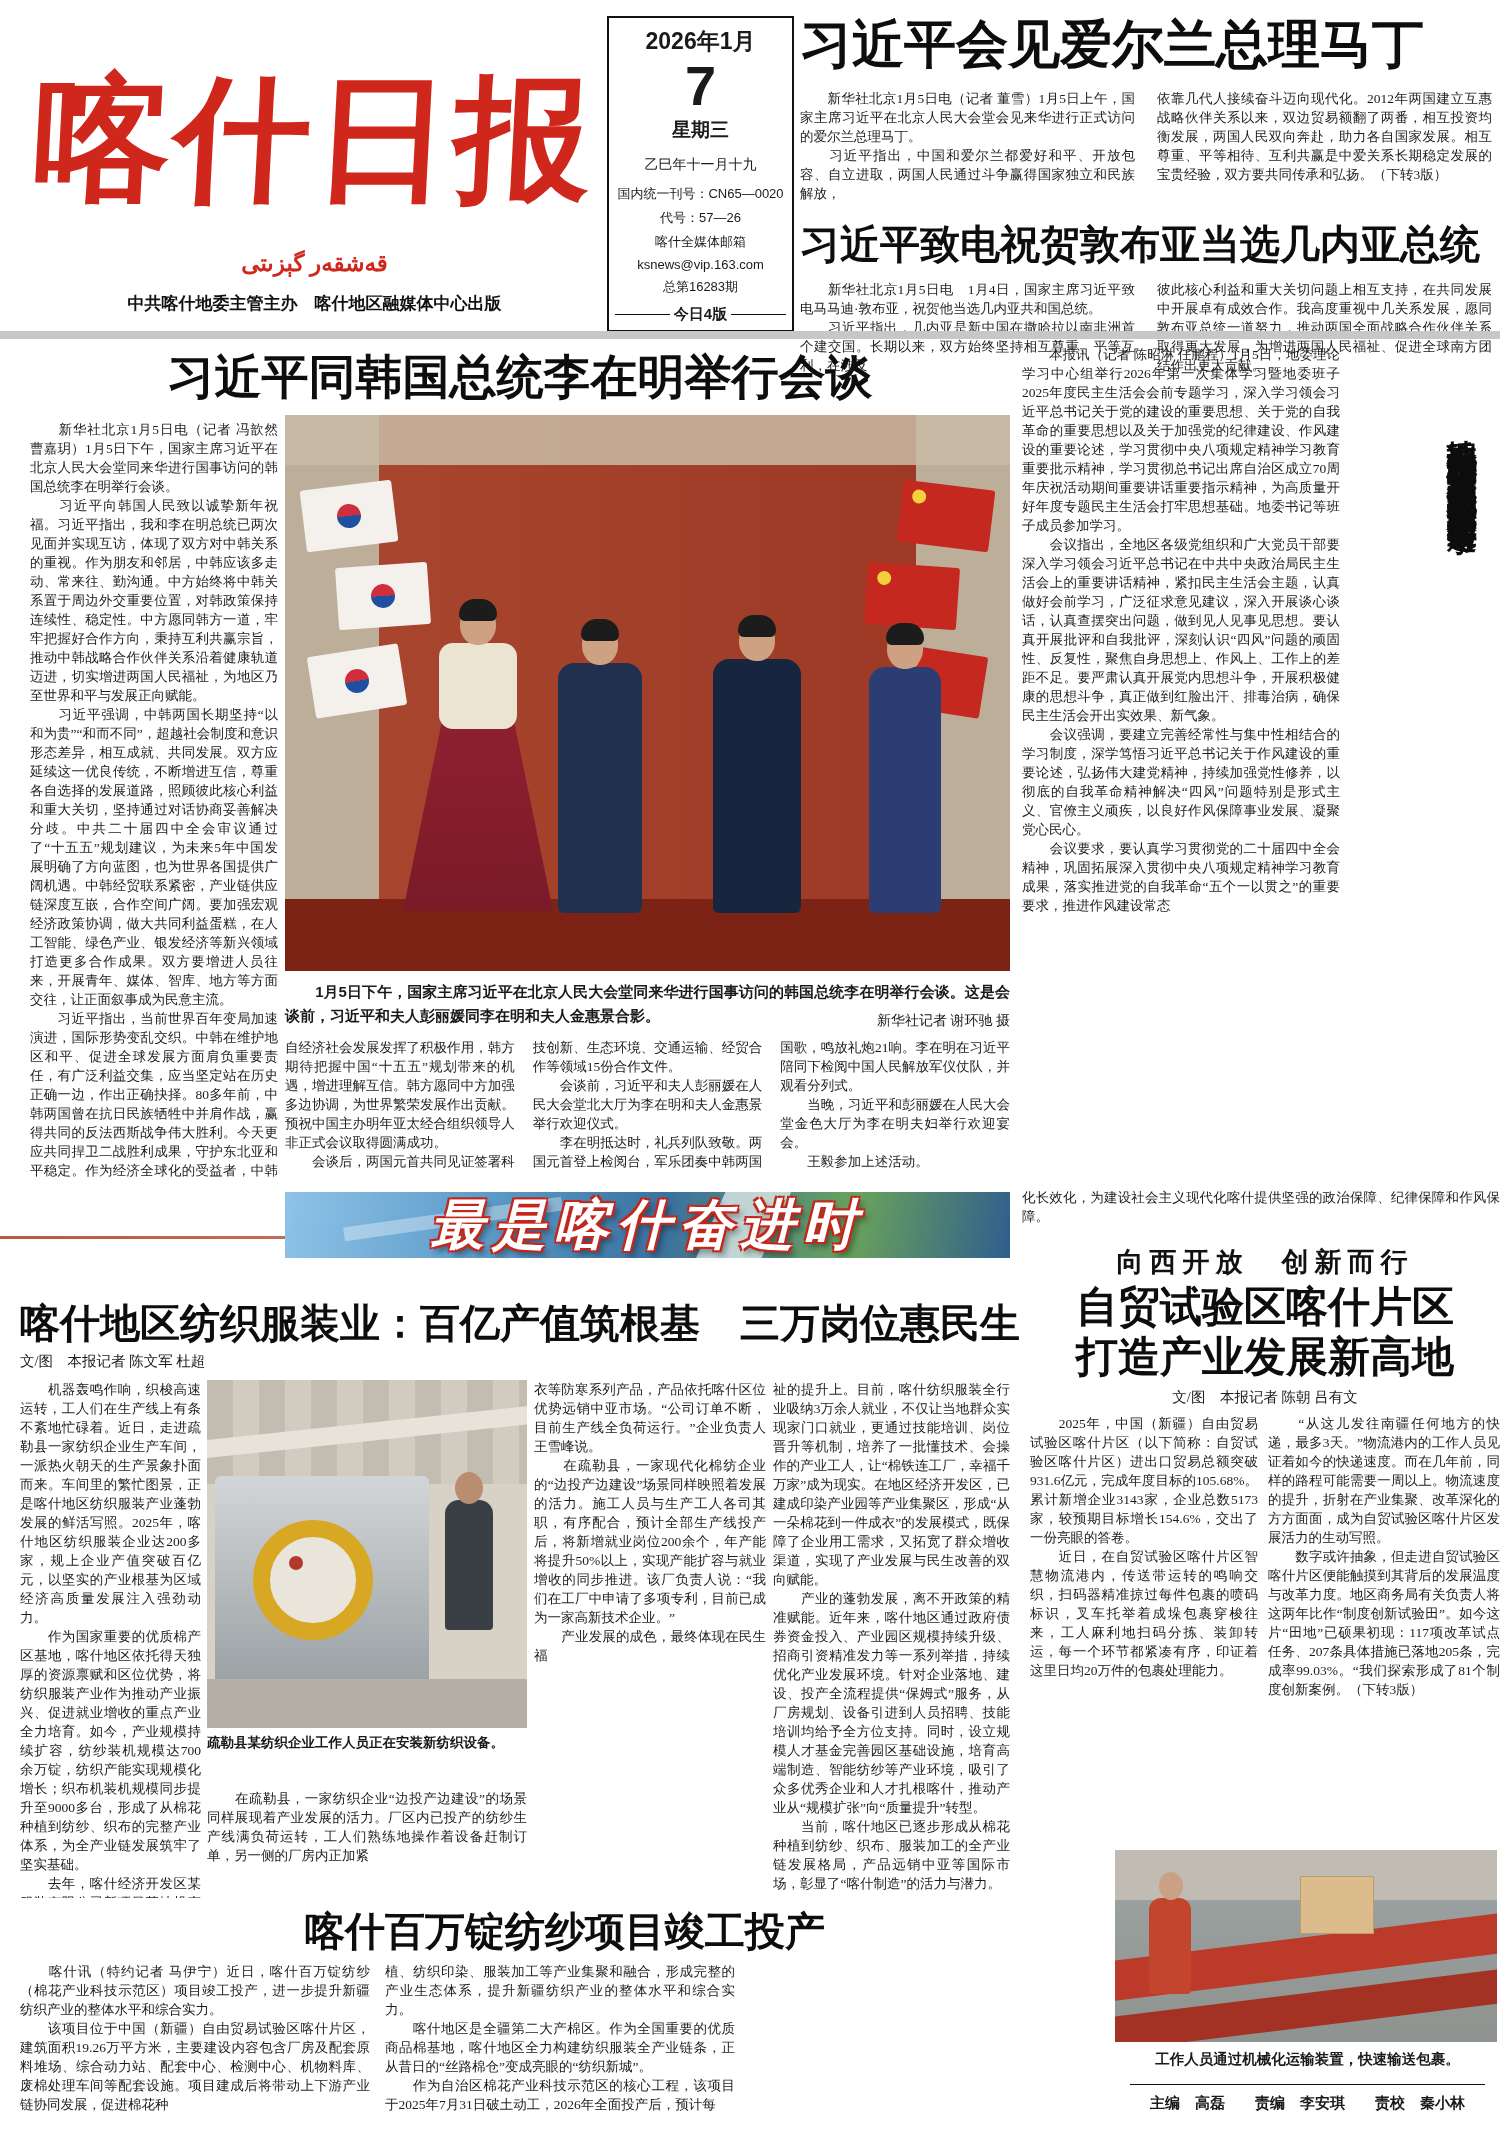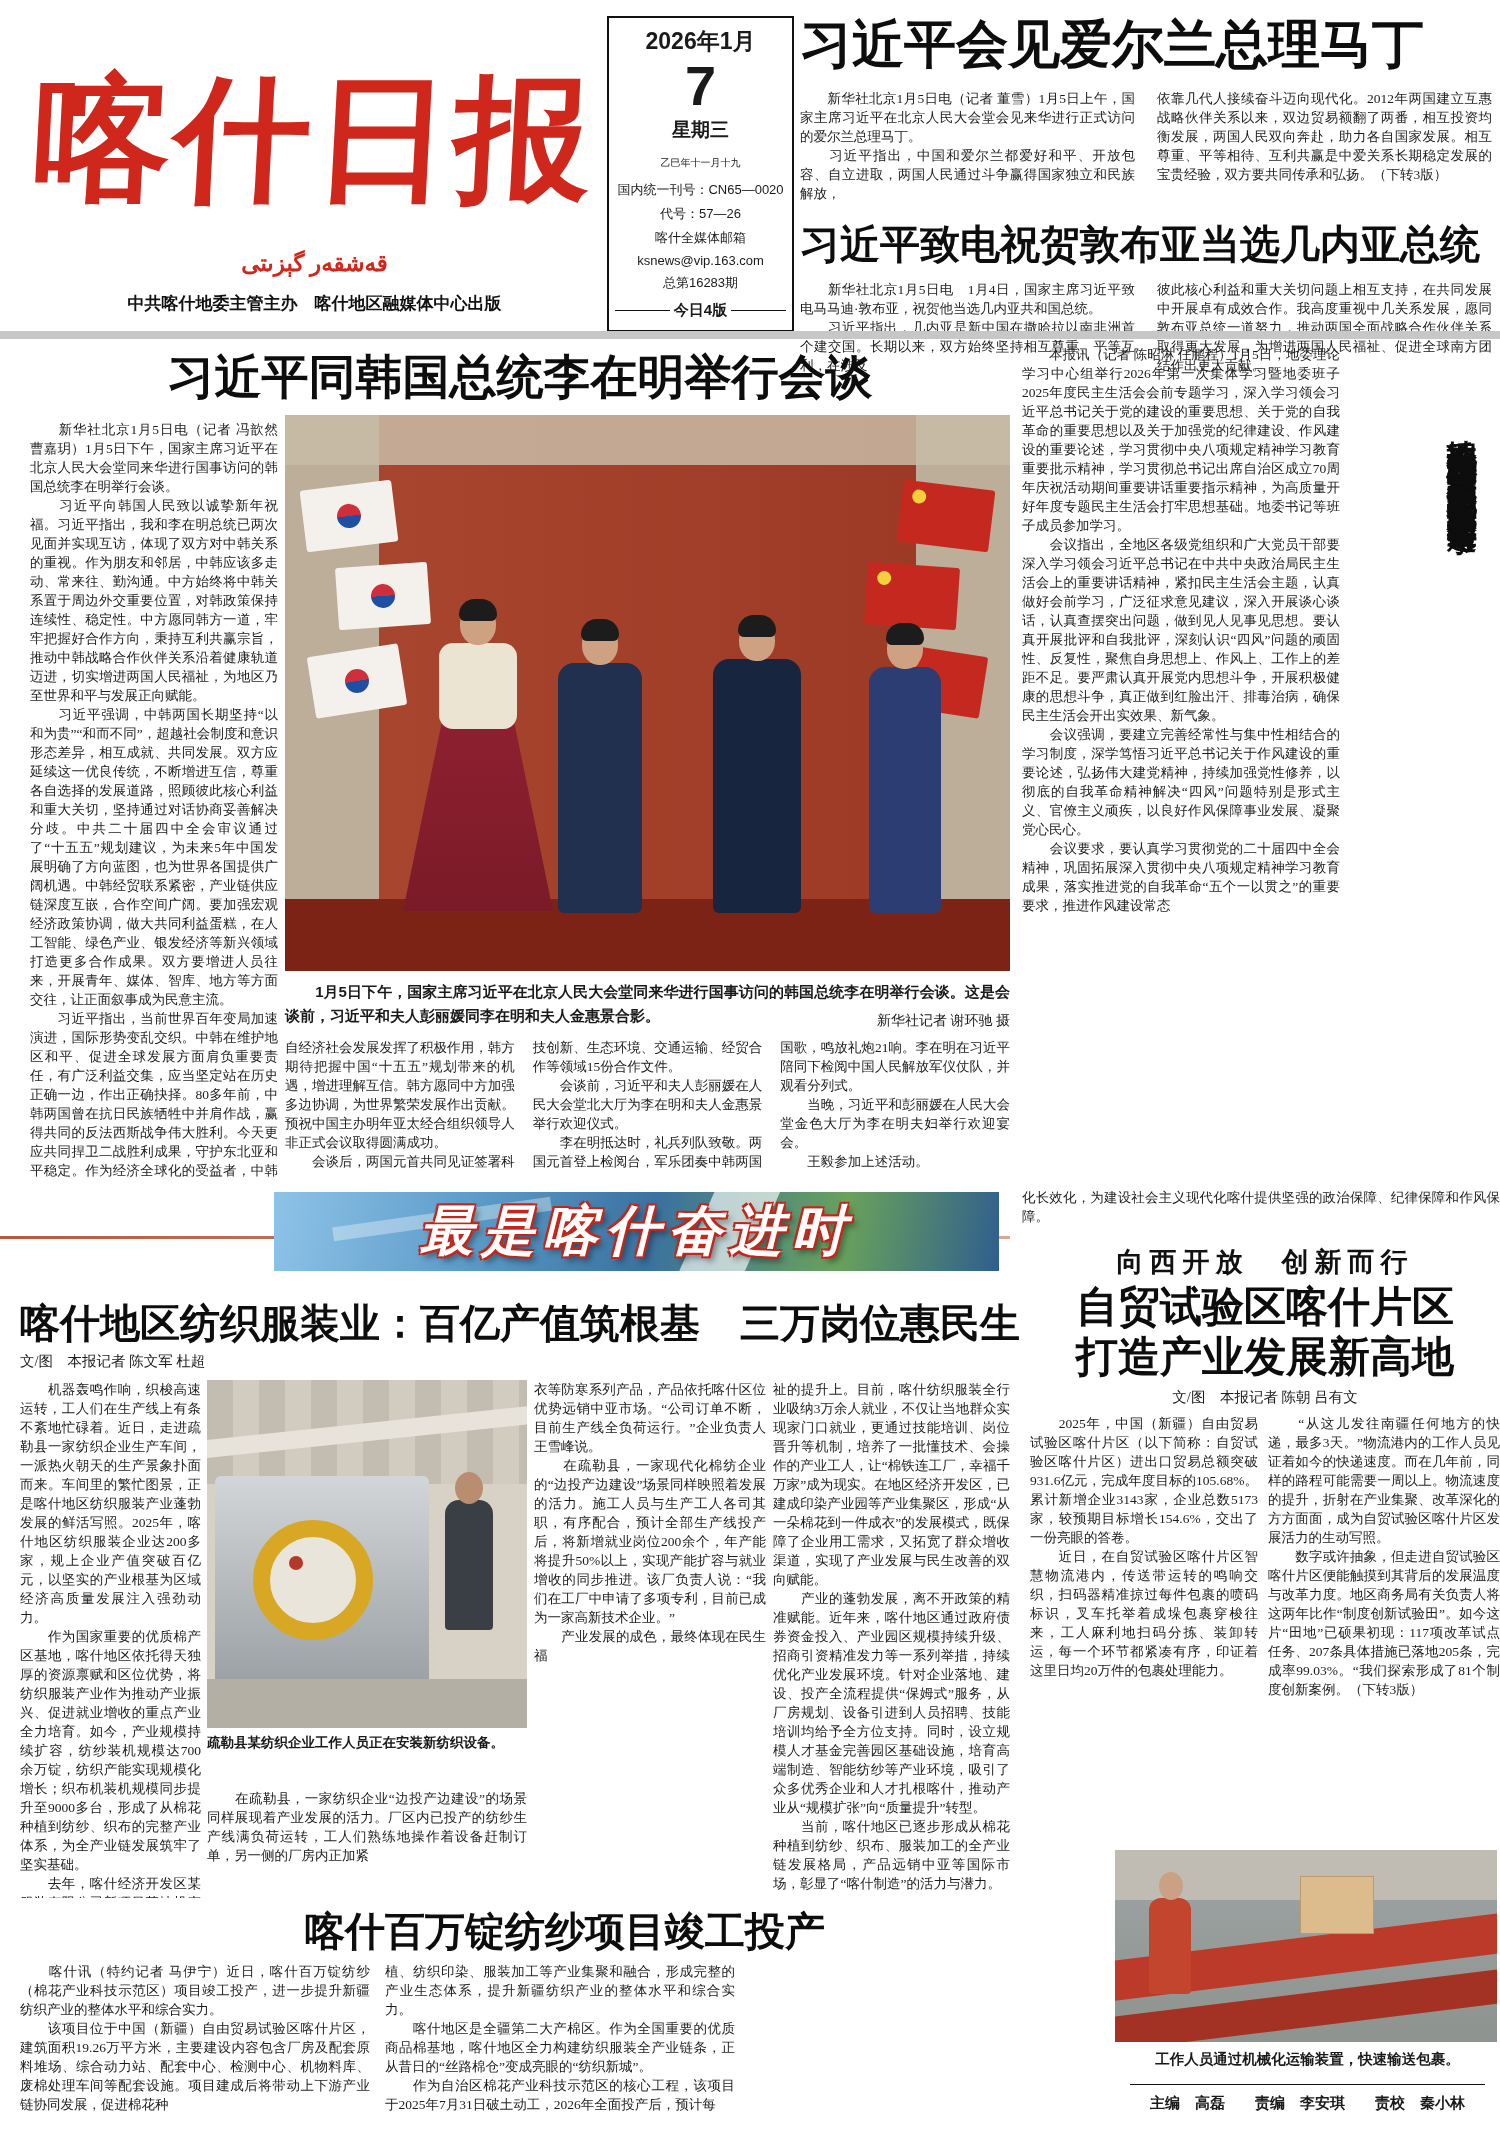--- a/index.html
+++ b/index.html
@@ -17,21 +17,21 @@
   .mast-uyghur{left:22px;top:250px;width:585px;text-align:center;color:#d0271c;
                font-size:23px;font-weight:bold;}
   .mast-pub{left:22px;top:292px;width:585px;text-align:center;font-family:"Liberation Sans",sans-serif;
             font-weight:bold;font-size:17px;color:#111;}
   
   .datebox{left:607px;top:16px;width:183px;height:312px;border:2px solid #111;
            font-family:"Liberation Sans",sans-serif;text-align:center;}
   .db-ym{margin-top:8px;font-size:23px;font-weight:900;}
   .db-day{font-size:56px;font-weight:900;line-height:58px;}
   .db-week{font-size:19px;font-weight:900;margin-top:2px;}
-  .db-lunar{font-size:10px;margin-top:13px;}
+  .db-lunar{font-size:14px;margin-top:13px;}
   .db-line{font-size:13px;margin-top:11px;}
   .db-line2{font-size:13px;margin-top:6px;}
   .db-pages{display:flex;align-items:center;margin:9px 6px 0 6px;}
   .db-pages .rule{flex:1;border-top:1.5px solid #111;}
   .db-pages .lbl{font-size:15px;font-weight:900;padding:0 4px;}
   
   .tn{left:800px;top:10px;width:692px;}
   .tn-h1{font-size:52px;letter-spacing:0px;}
   .tn-body{margin-top:9px;height:112px;column-count:2;column-gap:22px;}
   .tn-h2{font-size:40px;margin-top:16px;}
@@ -58,21 +58,21 @@
   .hanbok-skirt{position:absolute;top:118px;left:50%;transform:translateX(-50%);width:150px;height:190px;
       background:linear-gradient(180deg,#8e2030,#7a1a28);clip-path:polygon(26% 0,74% 0,100% 100%,0 100%);}
   
   .cmte-col{left:1022px;top:345px;width:318px;height:838px;}
   .vert-h{left:1348px;top:415px;width:152px;height:770px;writing-mode:vertical-rl;
           font-family:"Liberation Serif",serif;font-weight:900;font-size:30px;line-height:76px;
           letter-spacing:2px;color:#0d0d0d;overflow:hidden;}
   .cmte-wide{left:1022px;top:1188px;width:478px;height:44px;}
   
   .redline{left:0;top:1236px;width:1010px;height:3px;background:linear-gradient(90deg,#b5593f,#dba794);}
-  .banner{left:274px;top:1192px;width:725px;height:79px;overflow:hidden;z-index:2;
+  .banner{left:285px;top:1192px;width:725px;height:66px;overflow:hidden;z-index:2;
           background:linear-gradient(100deg,#8fc3e8 0%,#5b9bc8 28%,#3a719f 52%,#69a15c 78%,#2f5e8e 100%);}
   .banner .road{position:absolute;left:58%;top:-30px;width:60px;height:160px;background:rgba(255,255,255,.65);transform:rotate(24deg);}
   .banner .road2{position:absolute;left:8%;top:20px;width:220px;height:14px;background:rgba(255,255,255,.35);transform:rotate(-8deg);}
   .banner-text{position:absolute;inset:0;display:flex;align-items:center;justify-content:center;
       font-family:"Liberation Sans",sans-serif;font-weight:900;font-style:italic;font-size:54px;
       color:#fff;letter-spacing:8px;
       text-shadow:2px 2px 0 #c3271b,-2px 2px 0 #c3271b,2px -2px 0 #c3271b,-2px -2px 0 #c3271b,4px 5px 6px rgba(0,0,0,.45);}
   
   .tx-h{left:20px;top:1296px;width:990px;font-size:40px;text-align:center;}
   .tx-by{left:20px;top:1352px;width:990px;font-size:14.5px;}

